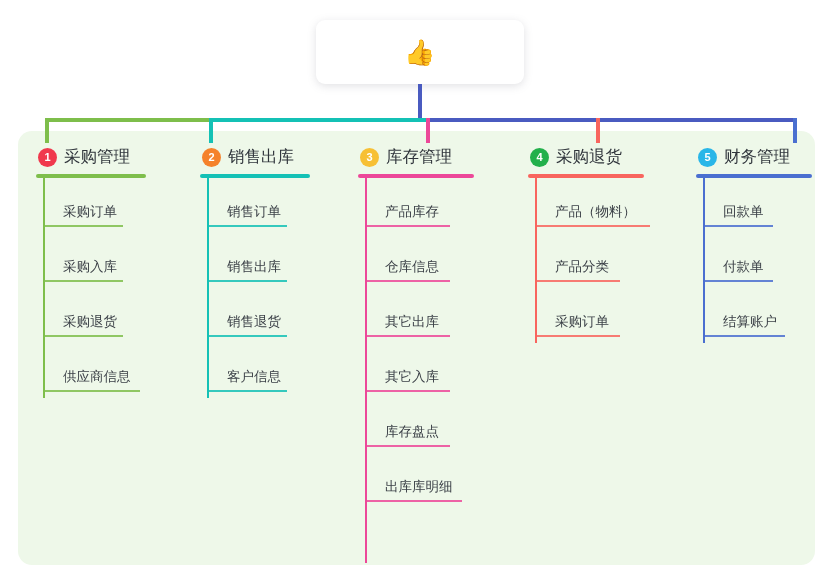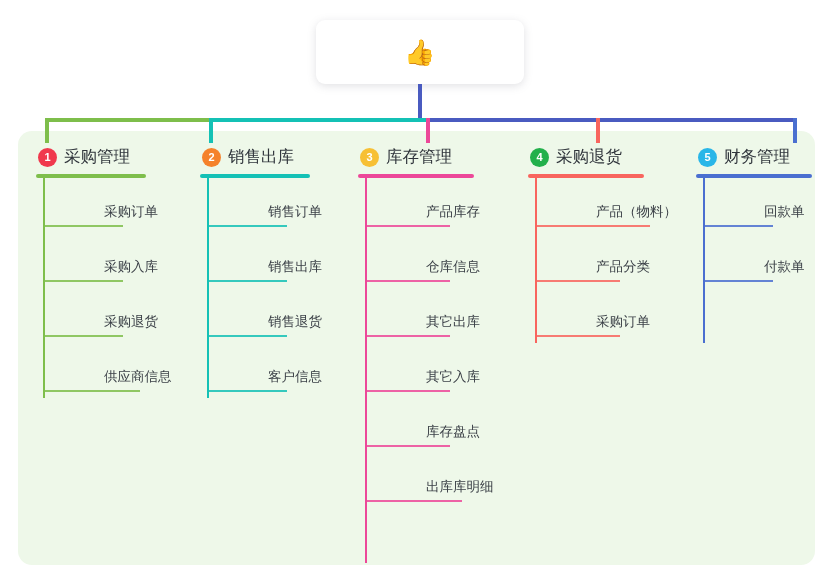--- a/index.html
+++ b/index.html
@@ -115,21 +115,20 @@
     height: 55px;
     box-sizing: border-box;
   }
   .item-label {
     position: absolute;
     left: 27px;
     bottom: 12px;
     font-size: 13.5px;
     color: #3a3f46;
     white-space: nowrap;
-    margin-left: 41px;
   }
   .item-rule {
     position: absolute;
     left: 7px;
     bottom: 6px;
     height: 2px;
   }
 
   
   #branch-1 { left: 36px; }
@@ -278,16 +277,20 @@
       <div class="items">
         <div class="spine" style="background: rgb(74, 111, 208); height: 165px;"></div>
         <div class="item">
           <span class="item-label">回款单</span>
           <div class="item-rule" style="width: 70px; background: rgb(74, 111, 208); opacity: 0.85;"></div>
         </div>
         <div class="item">
           <span class="item-label">付款单</span>
           <div class="item-rule" style="width: 70px; background: rgb(74, 111, 208); opacity: 0.85;"></div>
         </div>
+        <div class="item">
+          <span class="item-label">结算账户</span>
+          <div class="item-rule" style="width: 82px; background: rgb(74, 111, 208); opacity: 0.85;"></div>
+        </div>
       </div>
     </div>
 
 </div>
 
 </body></html>

